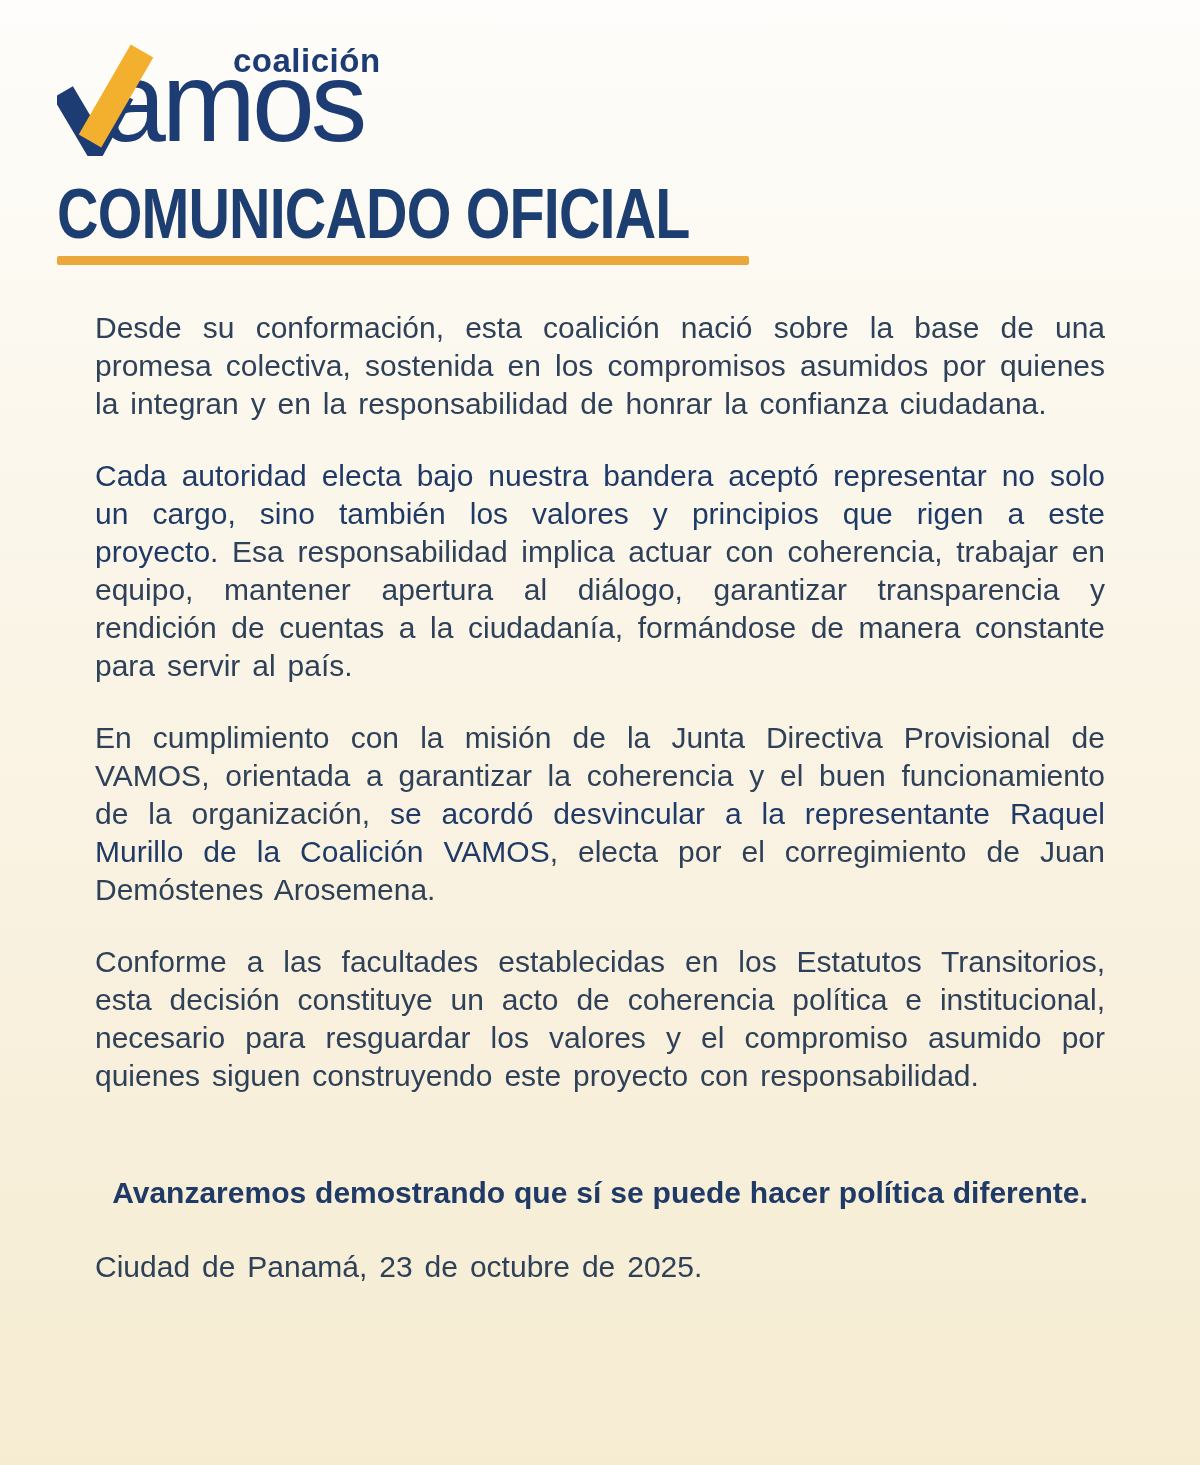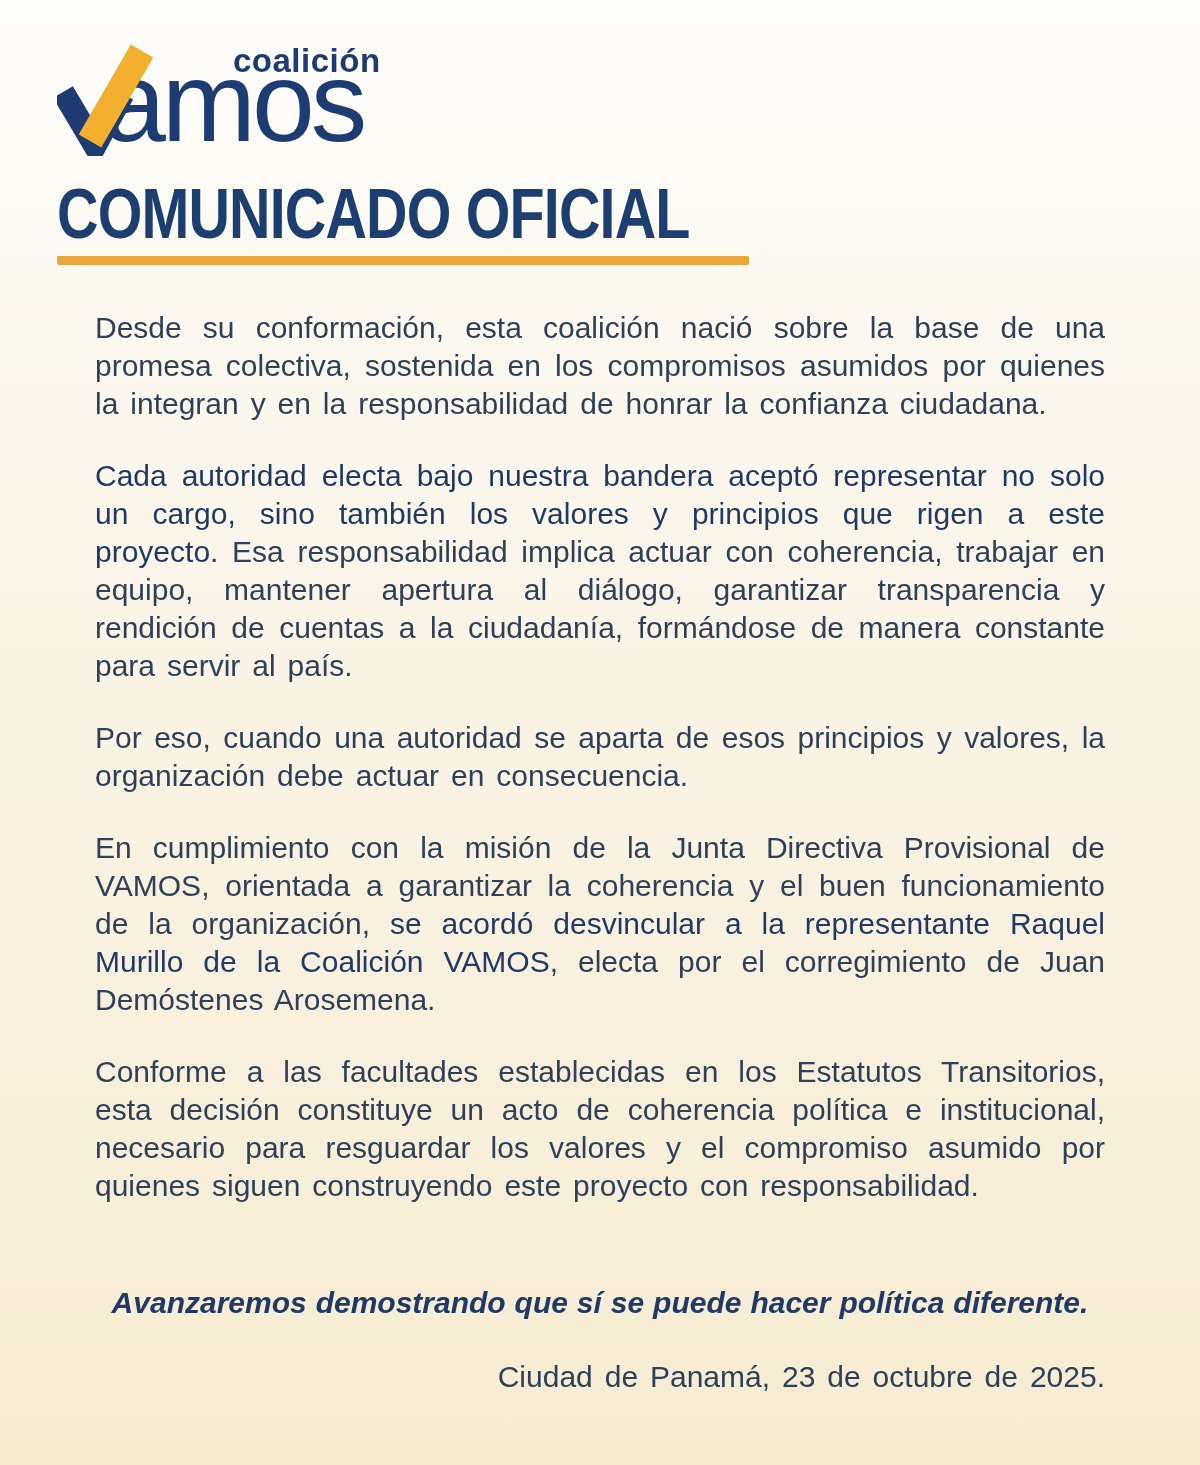--- a/index.html
+++ b/index.html
@@ -47,24 +47,24 @@
     font-size:30px; line-height:38px;
     color:#2e4158;
     text-align:justify;
     word-spacing:.12em;
   }
   .para { margin:4px 0 34px 0; }
   .b { font-weight:normal; color:#1f3a66; }
   .slogan {
     margin:79px 0 36px 0;
     text-align:center;
-    font-size:30px; font-weight:bold; font-style:italic;
+    font-size:30px; font-weight:bold; 
     color:#1f3a66; word-spacing:.02em;
   }
-  .dateline { margin:0 0 30px 0; text-align:right; }
+  .dateline { margin:0 0 30px 0; text-align:left; }
 </style>
 </head>
 <body>
 
 <div class="page">
 
   <header class="header">
 
     <div class="logo">
       <svg class="logo-check" viewBox="0 0 100 112" aria-hidden="true">
@@ -78,21 +78,20 @@
     <h1 class="title">COMUNICADO OFICIAL</h1>
     <div class="title-underline"></div>
   </header>
 
   <main class="bodytext">
 
     <p class="para"><span>Desde su conformación, esta coalición nació sobre la base de una promesa colectiva, sostenida en los compromisos asumidos por quienes la integran y en la responsabilidad de honrar la confianza ciudadana.</span></p>
 
     <p class="para"><span class="b">Cada autoridad electa bajo nuestra bandera aceptó representar no solo un cargo, sino también los valores y principios que rigen a este proyecto.</span><span> Esa responsabilidad implica actuar con coherencia, trabajar en equipo, mantener apertura al diálogo, garantizar transparencia y rendición de cuentas a la ciudadanía, formándose de manera constante para servir al país.</span></p>
 
-    <p class="para"><span>Por eso, cuando una autoridad se aparta de esos principios y valores, la organización debe actuar en consecuencia.</span></p>
 
     <p class="para"><span>En cumplimiento con la misión de la Junta Directiva Provisional de VAMOS, orientada a garantizar la coherencia y el buen funcionamiento de la organización, </span><span class="b">se acordó desvincular a la representante Raquel Murillo de la Coalición VAMOS</span><span>, electa por el corregimiento de Juan Demóstenes Arosemena.</span></p>
 
     <p class="para"><span>Conforme a las facultades establecidas en los Estatutos Transitorios, esta decisión constituye un acto de coherencia política e institucional, necesario para resguardar los valores y el compromiso asumido por quienes siguen construyendo este proyecto con responsabilidad.</span></p>
 
     <p class="slogan">Avanzaremos demostrando que sí se puede hacer política diferente.</p>
 
     <p class="dateline">Ciudad de Panamá, 23 de octubre de 2025.</p>
 
   </main>

